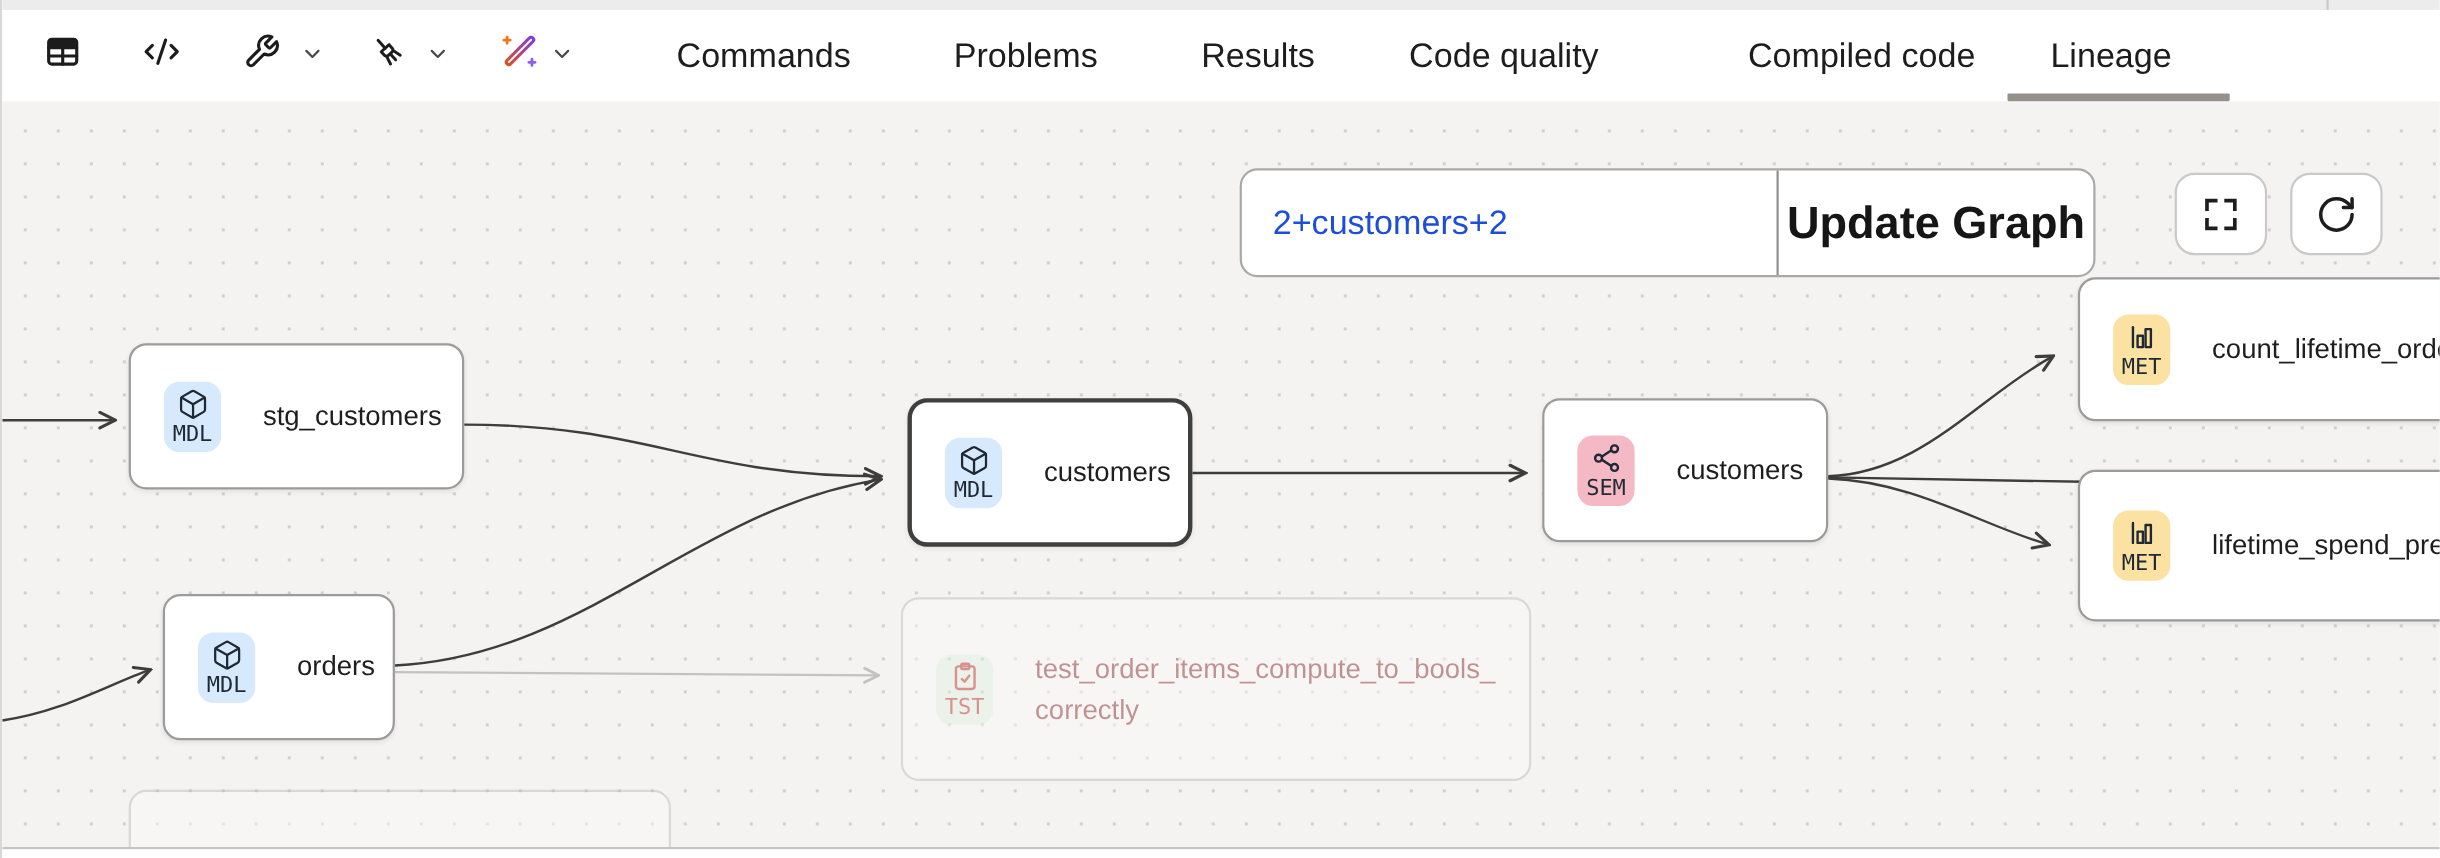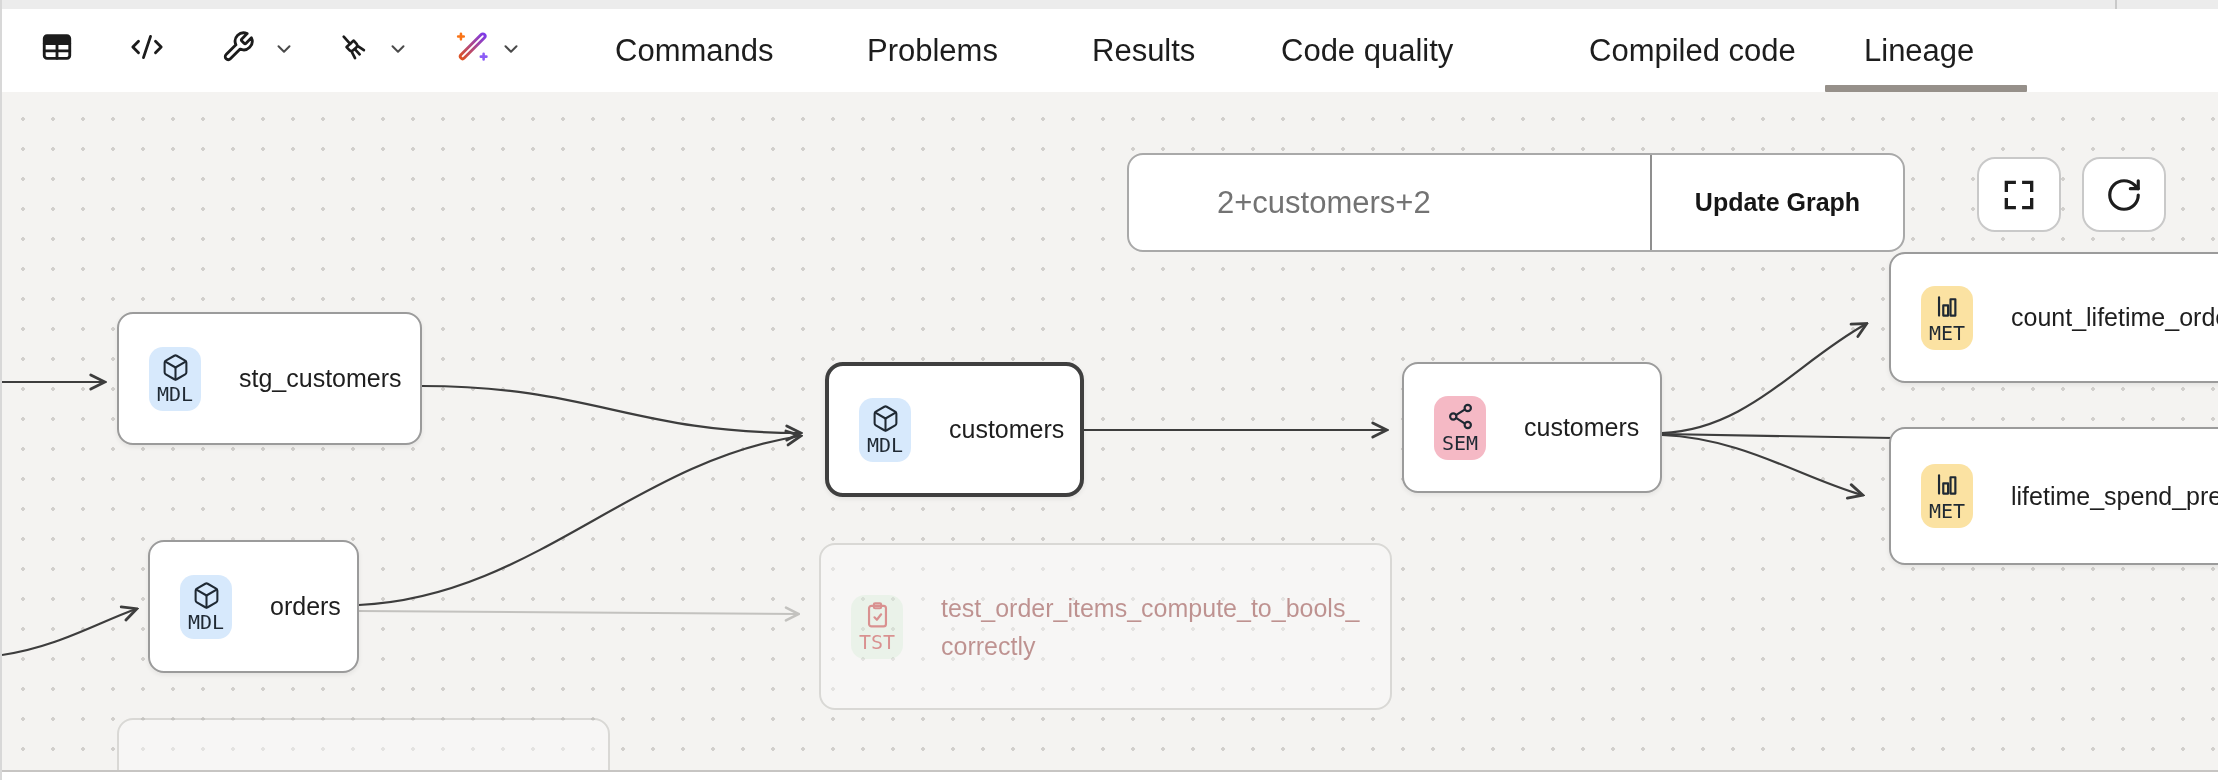--- a/index.html
+++ b/index.html
@@ -26,23 +26,23 @@
   .canvas { position:absolute; left:0; top:92px; width:2218px; height:679px; background:#f4f3f1;
             background-image:radial-gradient(circle, #d2d0cd 1.7px, transparent 1.8px);
             background-size:30px 30px; background-position:6px 12px; z-index:0; cursor:grab; }
   .edges { position:absolute; left:0; top:0; width:2218px; height:780px; z-index:1; pointer-events:none; }
   .bottom-strip { position:absolute; left:0; top:770px; width:2218px; height:10px; background:#ffffff;
                   border-top:2px solid #c7c5c3; z-index:6; }
 
   
   .selector-bar { position:absolute; left:1125px; top:153px; width:778px; height:99px; background:#fff;
                   border:2px solid #a9a9a9; border-radius:16px; display:flex; z-index:5; }
-  .selector-input { width:488px; height:100%; display:flex; align-items:center; padding-left:53px;
-                    font-size:31px; color:#737373; border-right:2px solid #8f8f8f; cursor:text;margin-left:35px; }
-  .update-btn { flex:1; display:flex; align-items:center; justify-content:center; font-size:25px;
+  .selector-input { width:488px; height:100%; display:flex; align-items:center; padding-left:28px;
+                    font-size:31px; color:#1d4ed8; border-right:2px solid #8f8f8f; cursor:text; }
+  .update-btn { flex:1; display:flex; align-items:center; justify-content:center; font-size:41px;
                 font-weight:700; color:#161616; cursor:pointer; border-radius:0 14px 14px 0; }
   .icon-btn { position:absolute; top:157px; width:84px; height:75px; background:#fff; border:2px solid #c9c9c9;
               border-radius:18px; display:flex; align-items:center; justify-content:center; color:#1d1d1d;
               cursor:pointer; z-index:5; }
   .icon-btn svg { width:38px; height:38px; }
 
   
   .node { position:absolute; background:#fff; border:2px solid #9b9b9b; border-radius:16px;
           display:flex; align-items:center; padding-left:30px; gap:38px; z-index:2;
           box-shadow:0 2px 5px rgba(0,0,0,0.07); cursor:pointer; }

